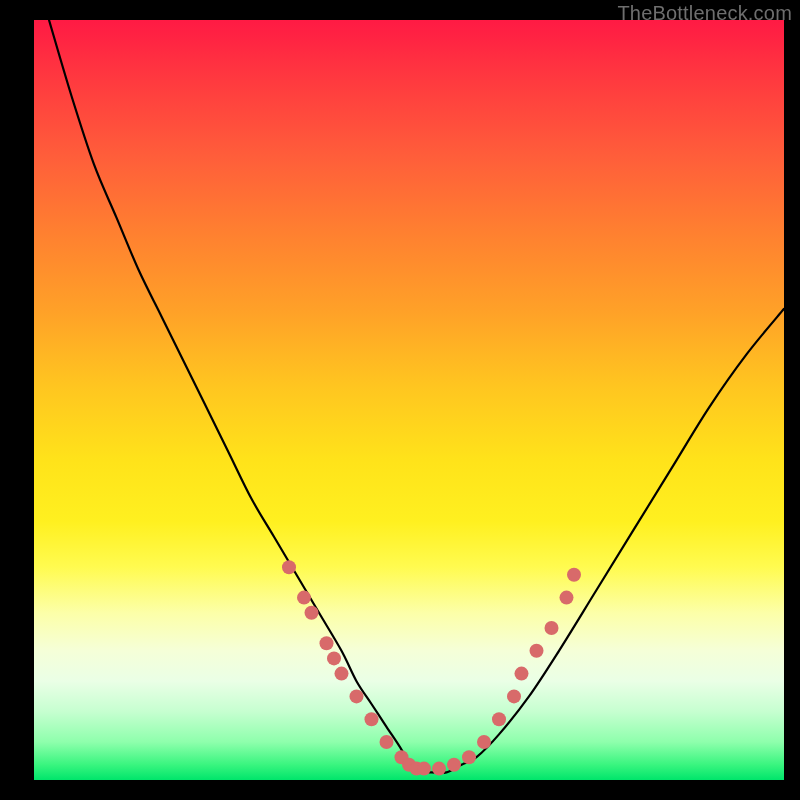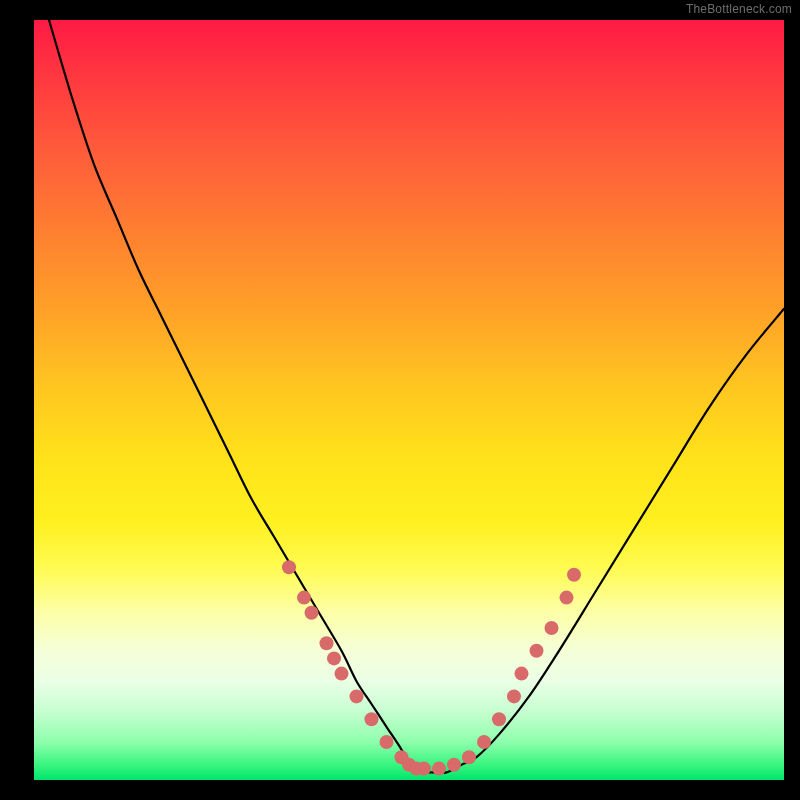--- a/index.html
+++ b/index.html
@@ -58,21 +58,21 @@
   .marker {
     fill: #d86a6a;
     stroke: #d86a6a;
     stroke-width: 0;
   }
   .watermark {
     position: absolute;
     top: 2px;
     right: 8px;
     color: #6e6e6e;
-    font-size: 12px;
+    font-size: 20px;
     letter-spacing: 0.2px;
     user-select: none;
   }
 </style>
 </head>
 <body>
 
 <div class="stage">
   <div class="watermark">TheBottleneck.com</div>
 

